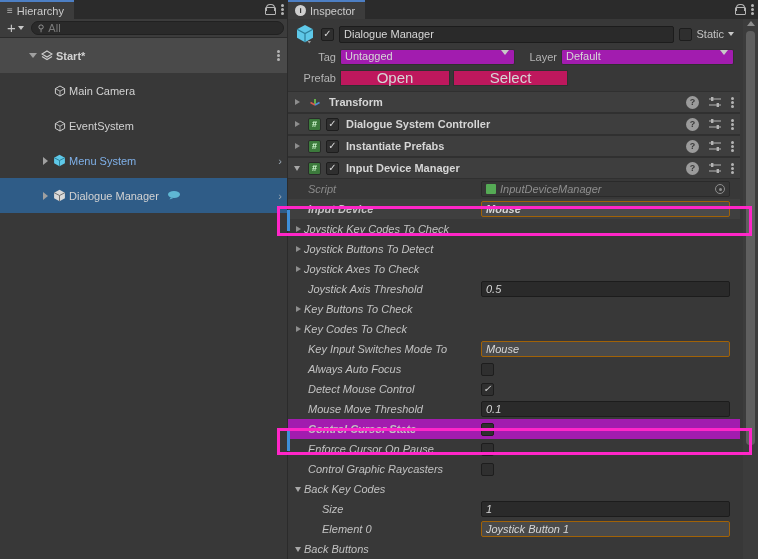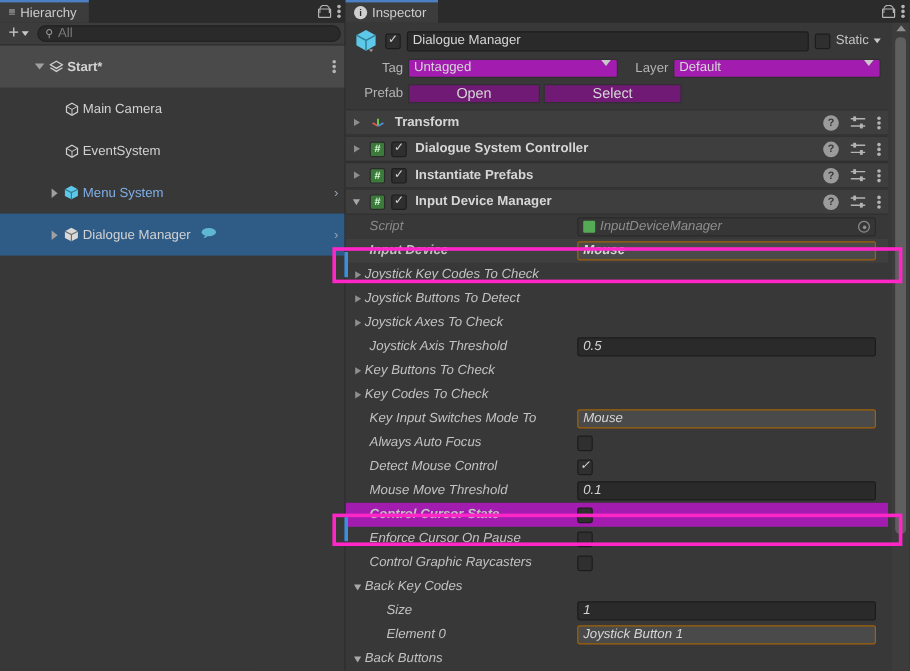--- a/index.html
+++ b/index.html
@@ -108,23 +108,23 @@
   .dd {
     background: #a21caf; border: 1px solid #303030; border-radius: 2px;
     height: 16px; display: flex; align-items: flex-start; padding: 0 4px;
     color: #d6d6d6; font-size: 11px; position: relative;
   }
   .dd .ddarrow {
     position: absolute; right: 5px; width: 0; height: 0;
     border-left: 4px solid transparent; border-right: 4px solid transparent; border-top: 5px solid #c8c8c8;
   }
   .btnflat {
-    background: #701a75; border: 1px solid #303030; height: 16px;
+    background: #be185d; border: 1px solid #303030; height: 16px;
     display: flex; align-items: center; justify-content: center;
-    color: #d6d6d6; font-size: 12px;
+    color: #d6d6d6; font-size: 15px;
   }
 
   
   .comp-head {
     height: 22px; display: flex; align-items: center; gap: 5px;
     background: #3e3e3e; border-top: 1px solid #303030; border-bottom: 1px solid #303030;
     padding: 0 4px 0 3px; position: relative;
   }
   .comp-head .ctitle { color: #d6d6d6; font-size: 11px; font-weight: bold; margin-left: 2px;}
   .comp-icons { position: absolute; right: 6px; display: flex; align-items: center; gap: 9px; }

